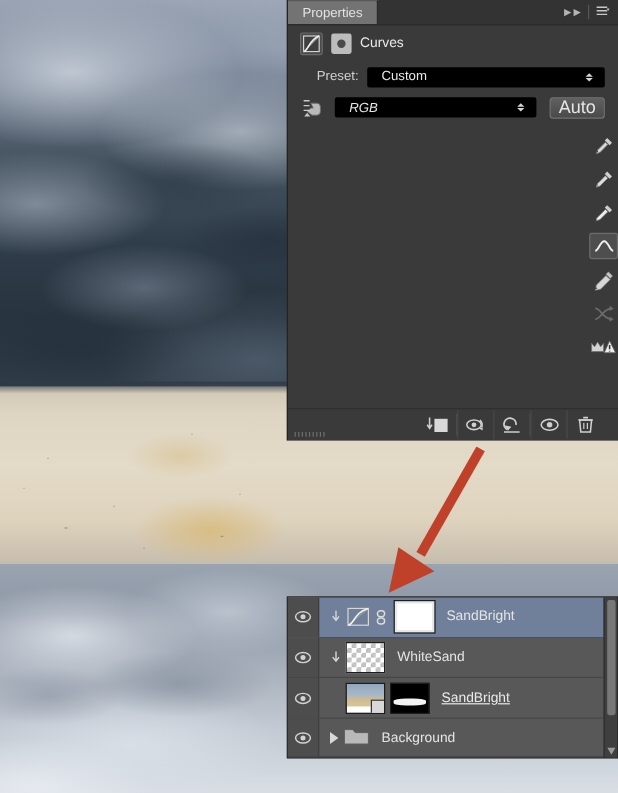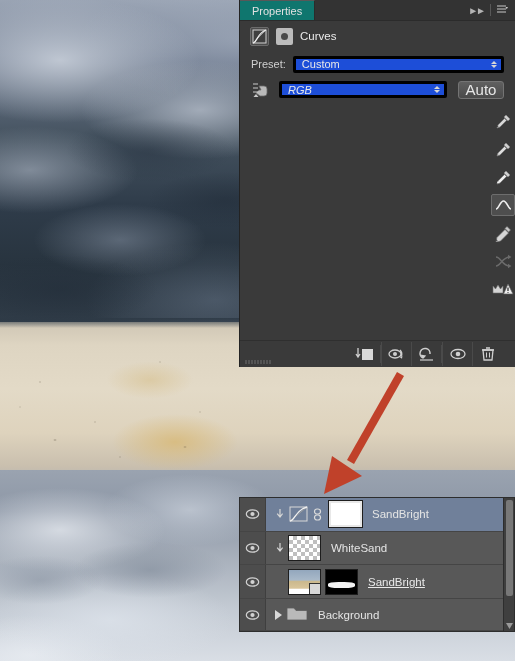--- a/index.html
+++ b/index.html
@@ -85,21 +85,21 @@
     color: #d4d4d4;
     font-size: 11px;
   }
   .tab-strip {
     height: 21px; background: #333333;
     border-bottom: 1px solid #2b2b2b;
     display: flex; align-items: stretch; position: relative;
   }
   .tab {
     padding: 0 12px; display: flex; align-items: center;
-    background: #0f766e; color: #e2e2e2; font-size: 11px;
+    background: #737373; color: #e2e2e2; font-size: 11px;
     border-right: 1px solid #2b2b2b;
     border-top: 1px solid #585858;
   }
   .tab-filler { flex: 1; background: #333333; }
   .tab-icons {
     display: flex; align-items: center; gap: 6px;
     padding-right: 7px; background: #333333;
   }
   .chev-collapse { color: #b4b4b4; font-size: 10px; letter-spacing: -2px; }
   .tab-sep { width: 1px; height: 12px; background: #585858; }
@@ -115,26 +115,26 @@
   }
   .mask-icon-box {
     width: 17px; height: 17px; background: #bcbcbc; border-radius: 2px;
     display: flex; align-items: center; justify-content: center;
   }
   .mask-dot { width: 7px; height: 7px; border-radius: 50%; background: #4a4a4a; }
   .panel-title { font-size: 11.5px; color: #eaeaea; font-weight: normal; }
 
   .preset-row {
     display: flex; align-items: center; gap: 7px;
-    padding: 2px 11px 0 11px; height: 24px; text-align: center;
+    padding: 2px 11px 0 24px; height: 24px; text-align: center;
   }
   .preset-label { font-size: 11px; color: #d0d0d0; }
   .dropdown {
-    flex: 1; height: 17px; background: #1d4ed8;
-    border: 3px solid #000000; border-radius: 2px;
+    flex: 1; height: 17px; background: #000000;
+    border: 6px solid #000000; border-radius: 2px;
     display: flex; align-items: center; justify-content: space-between;
     padding: 0 4px 0 6px; font-size: 11px; color: #e8e8e8;
   }
   .spin { display: flex; flex-direction: column; gap: 1px; line-height: 0; }
   .spin i {
     display: block; width: 0; height: 0;
     border-left: 3px solid transparent; border-right: 3px solid transparent;
   }
   .spin i.up { border-bottom: 3px solid #d6d6d6; }
   .spin i.dn { border-top: 3px solid #d6d6d6; }

